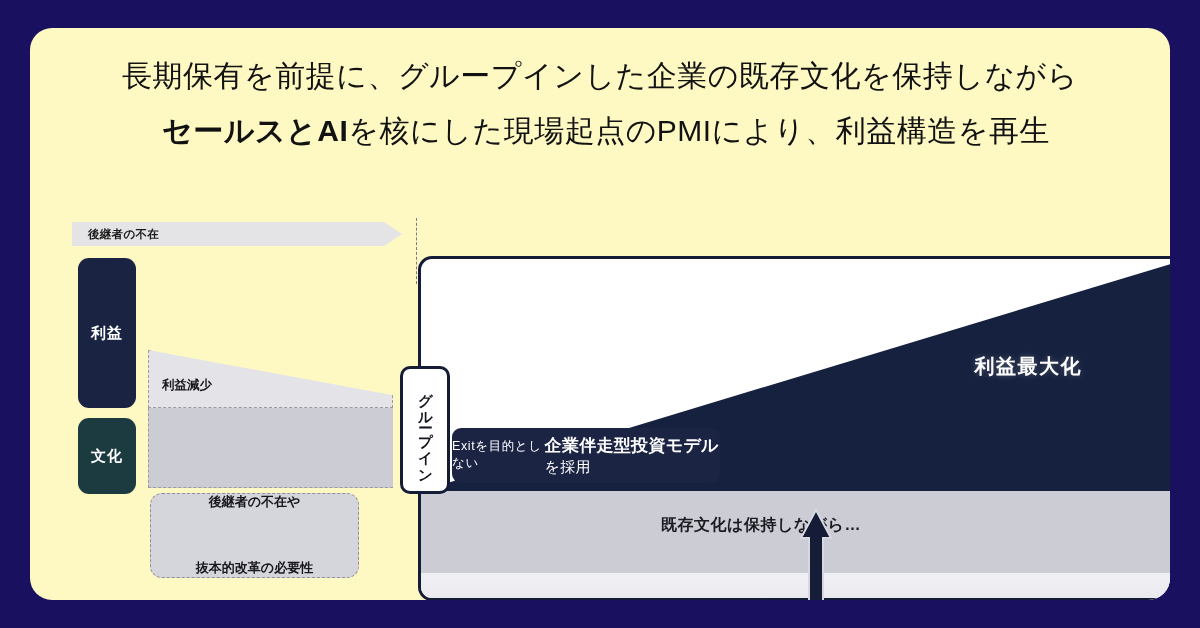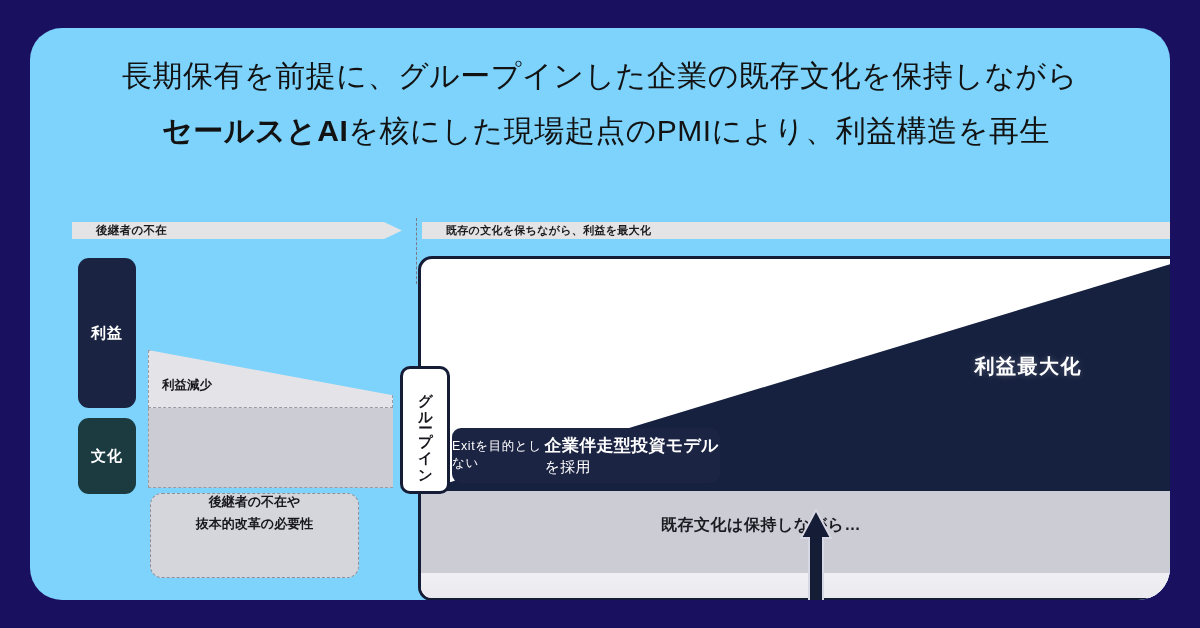--- a/index.html
+++ b/index.html
@@ -14,22 +14,22 @@
     position: relative;
     width: 1200px; height: 628px;
     background: #1a1060;
   }
 
   
   .card {
     position: absolute;
     left: 30px; top: 28px;
     width: 1140px; height: 572px;
-    background: #7dd3fc;
-    border-radius: 32px;
+    background: #fef9c3;
+    border-radius: 22px;
     overflow: hidden;
   }
 
   
   .headline {
     position: absolute;
     left: 0; top: 28px;
     width: 1140px;
     text-align: center;
     color: #121212;
@@ -53,29 +53,29 @@
   
   .diagram {
     position: absolute;
     left: 10px; top: 160px;
     width: 1130px; height: 400px;
   }
 
   
   .banner {
     position: absolute;
-    height: 17px;
+    height: 24px;
     background: #e4e4e7;
     display: flex;
     align-items: center;
     color: #1a1a1a;
     font-size: 11.5px;
     font-weight: 700;
     letter-spacing: 0.3px;
-    padding-left: 24px;
+    padding-left: 16px;
     clip-path: polygon(0 0, calc(100% - 18px) 0, 100% 50%, calc(100% - 18px) 100%, 0 100%);
   }
   .banner-left  { left: 32px;  top: 34px; width: 330px; }
   .banner-right { left: 382px; top: 34px; width: 768px; font-size: 11px; }
 
   
   .chip {
     position: absolute;
     width: 58px;
     border-radius: 11px;
@@ -121,21 +121,21 @@
   .left-issue-box {
     position: absolute;
     left: 110px; top: 305px;
     width: 209px; height: 85px;
     background: #d5d5dc;
     border: 1.7px dashed #8f8f9b;
     border-radius: 12px;
     display: flex;
     flex-direction: column;
     align-items: center;
-    justify-content: flex-start;
+    justify-content: space-between;
     gap: 5px;
     color: #17171c;
     font-size: 13px;
     font-weight: 700;
     line-height: 1.3;
   }
 
   
   .right-panel {
     position: absolute;
@@ -291,23 +291,20 @@
       <div class="line2"><b>セールスとAI</b><span>を核にした現場起点のPMIにより、利益構造を再生</span></div>
     </div>
 
     <div class="diagram">
 
       <div class="divider"></div>
 
       <div class="banner banner-left">
         <span>後継者の不在</span>
       </div>
-      <div class="banner banner-right">
-        <span>既存の文化を保ちながら、利益を最大化</span>
-      </div>
 
       <div class="chip chip-profit">
         <span>利益</span>
       </div>
       <div class="chip chip-culture">
         <span>文化</span>
       </div>
 
       <div class="wedge"></div>
       <div class="wedge-label">利益減少</div>

